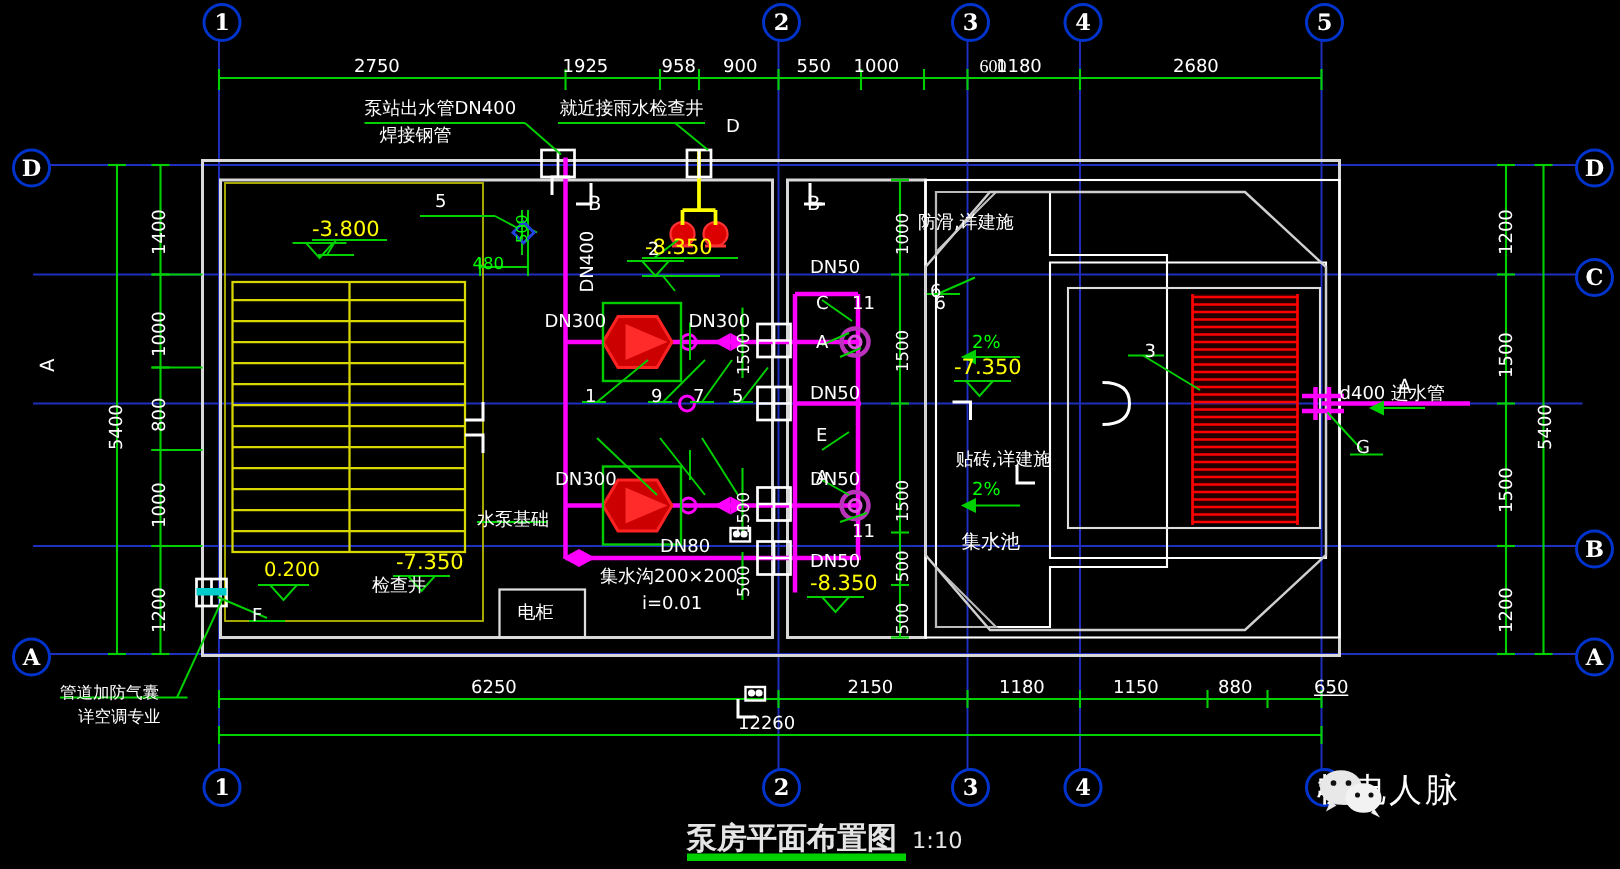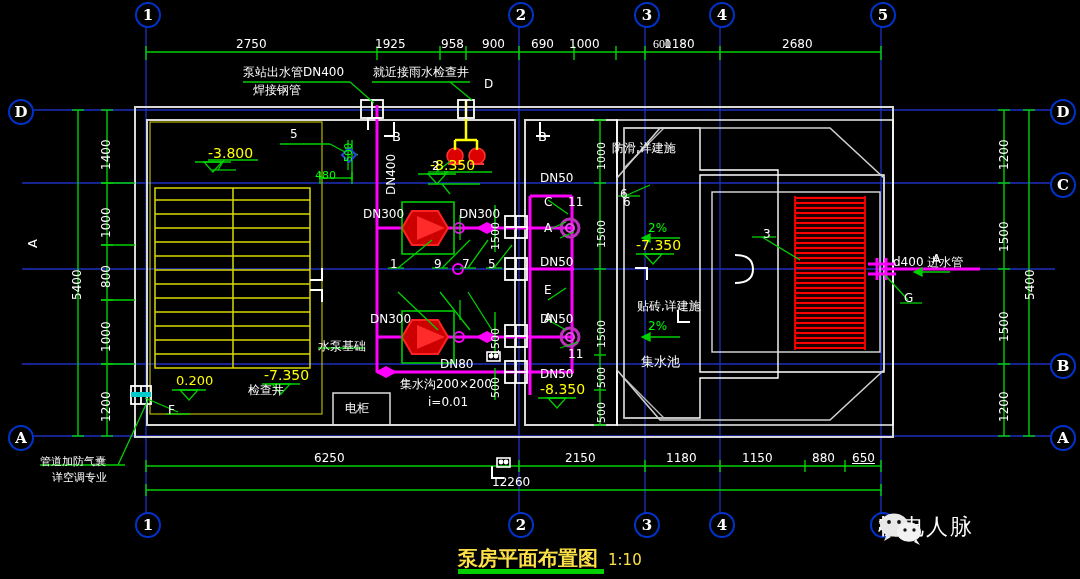--- a/index.html
+++ b/index.html
@@ -13,21 +13,21 @@
   .y{color:#ffff00;}
   .sz10{font-size:10px;}
   .sz11{font-size:11px;}
   .sz12{font-size:12px;}
   .sz13{font-size:13px;}
   .sz14{font-size:14px;}
   .vert{transform-origin:0 0;}
   .bubble{position:absolute;width:22px;height:22px;border:2px solid #0033cc;border-radius:50%;
           color:#fff;font-size:15px;font-weight:bold;display:flex;align-items:center;justify-content:center;
           background:#000;font-family:"DejaVu Serif","Liberation Serif",serif;}
-  .title{position:absolute;color:#fde047;font-weight:bold;}
+  .title{position:absolute;color:#e5e5e5;font-weight:bold;}
   #titleUnderline{position:absolute;background:#00d000;}
   .wm{position:absolute;display:flex;align-items:center;gap:8px;color:#fff;}
   .wmtxt{font-size:22px;letter-spacing:2px;}
 </style>
 </head>
 <body>
 
 <div id="stage">
 
   <svg width="1080" height="579">
@@ -426,32 +426,32 @@
   <div class="bubble" style="left:8px;top:425px;">A</div>
   <div class="bubble" style="left:1050px;top:99px;">D</div>
   <div class="bubble" style="left:1050px;top:172px;">C</div>
   <div class="bubble" style="left:1050px;top:353px;">B</div>
   <div class="bubble" style="left:1050px;top:425px;">A</div>
 
   <div class="lbl w sz12" style="left:236px;top:38px;">2750</div>
   <div class="lbl w sz12" style="left:375px;top:38px;">1925</div>
   <div class="lbl w sz12" style="left:441px;top:38px;">958</div>
   <div class="lbl w sz12" style="left:482px;top:38px;">900</div>
-  <div class="lbl w sz12" style="left:531px;top:38px;">690</div>
+  <div class="lbl w sz12" style="left:531px;top:38px;">550</div>
   <div class="lbl w sz12" style="left:569px;top:38px;">1000</div>
   <div class="lbl w sz12" style="left:653px;top:38px;font-family:Liberation Serif, serif;">600</div>
   <div class="lbl w sz12" style="left:664px;top:38px;">1180</div>
   <div class="lbl w sz12" style="left:782px;top:38px;text-align:center;">2680</div>
 
   <div class="lbl w sz12" style="left:314px;top:452px;">6250</div>
   <div class="lbl w sz12" style="left:565px;top:452px;">2150</div>
   <div class="lbl w sz12" style="left:666px;top:452px;">1180</div>
   <div class="lbl w sz12" style="left:742px;top:452px;">1150</div>
   <div class="lbl w sz12" style="left:812px;top:452px;">880</div>
-  <div class="lbl w sz12" style="left:852px;top:452px;text-decoration:underline;">650</div>
+  <div class="lbl w sz12" style="left:876px;top:452px;text-decoration:underline;">650</div>
   <div class="lbl w sz12" style="left:492px;top:476px;">12260</div>
 
   <div class="lbl w sz12 vert" style="left:100px;top:170px;transform:rotate(-90deg);">1400</div>
   <div class="lbl w sz12 vert" style="left:100px;top:238px;transform:rotate(-90deg);">1000</div>
   <div class="lbl w sz12 vert" style="left:100px;top:288px;transform:rotate(-90deg);">800</div>
   <div class="lbl w sz12 vert" style="left:100px;top:352px;transform:rotate(-90deg);">1000</div>
   <div class="lbl w sz12 vert" style="left:100px;top:422px;transform:rotate(-90deg);">1200</div>
   <div class="lbl w sz12 vert" style="left:71px;top:300px;transform:rotate(-90deg);">5400</div>
 
   <div class="lbl w sz12 vert" style="left:998px;top:170px;transform:rotate(-90deg);">1200</div>

